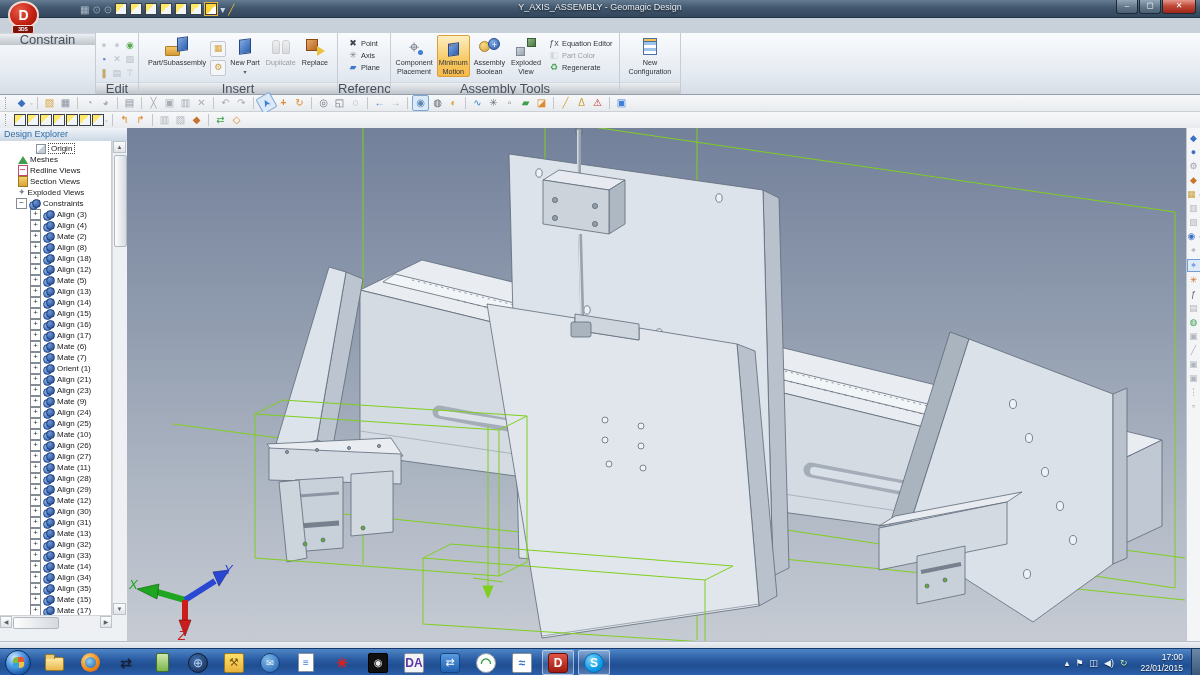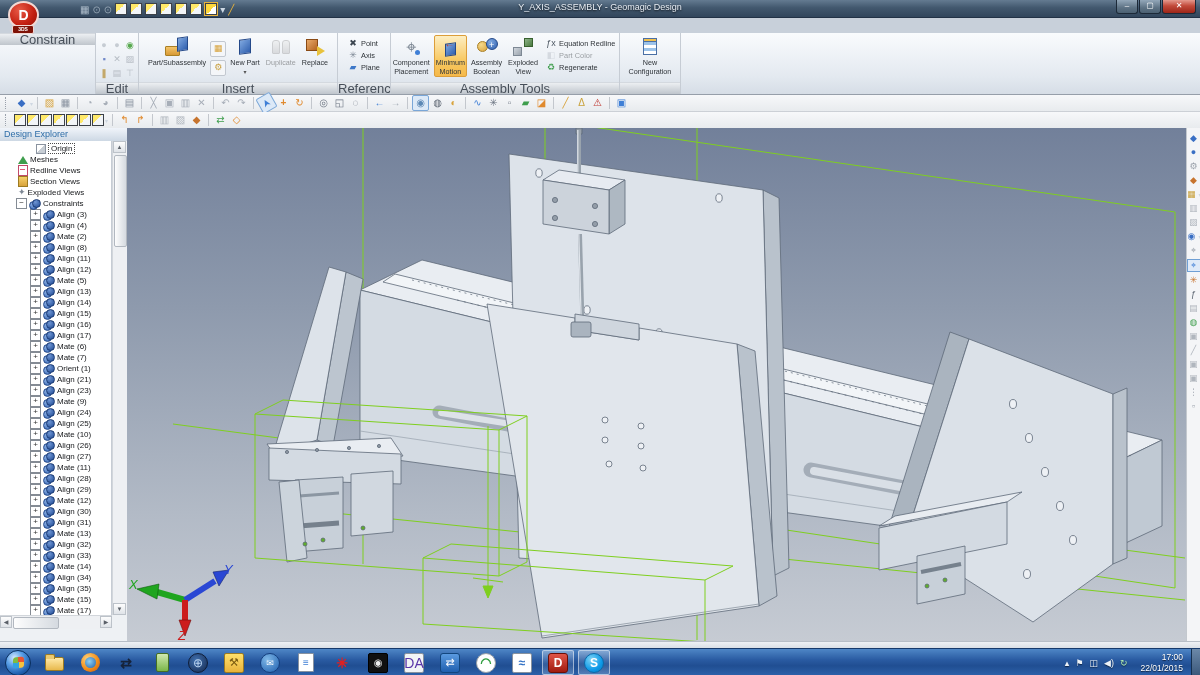--- a/index.html
+++ b/index.html
@@ -179,21 +179,21 @@
   .ta-phone{width:11px;height:17px;background:linear-gradient(#cfe8b0,#7ab648);border:1px solid #466f22;border-radius:2px;}
   .ta-globe{width:18px;height:18px;border-radius:50%;border:1px solid #0e1d38;color:#b9d2ee;font-size:12px;
     background:radial-gradient(circle at 40% 35%,#3f6fae,#15294e);}
   .ta-tool{width:18px;height:18px;background:linear-gradient(#ffe06a,#e8b33c);border:1px solid #9c7b22;
     border-radius:2px;color:#7a5a10;font-size:11px;}
   .ta-bird{width:18px;height:18px;border-radius:50%;color:#fff;font-size:9px;
     background:radial-gradient(circle at 35% 30%,#7fb8e8,#1f5fae);border:1px solid #143f7e;}
   .ta-doc{width:14px;height:17px;background:#fff;border:1px solid #8892a0;color:#3f7fd6;font-size:10px;border-radius:1px;}
   .ta-camera{width:18px;height:18px;background:#101010;border:1px solid #000;border-radius:2px;color:#eee;font-size:10px;}
   .ta-da{width:18px;height:18px;background:#f2f4f6;border:1px solid #88929e;border-radius:2px;
-    color:#5a35a8;font-weight:normal;font-size:14px;text-align:center;}
+    color:#5a35a8;font-weight:bold;font-size:12px;text-align:center;}
   .ta-tv{width:18px;height:18px;background:linear-gradient(#5a9ae0,#1f5fae);border:1px solid #12467e;
     border-radius:3px;color:#fff;font-size:11px;}
   .ta-swirl{width:18px;height:18px;background:#fff;border-radius:50%;border:1px solid #9aa0a6;
     color:#2f9e3f;font-weight:bold;font-size:13px;}
   .ta-oo{width:18px;height:18px;background:#fff;border:1px solid #88929e;border-radius:2px;
     color:#2f6fc4;font-weight:bold;font-size:12px;}
   .ta-gd{width:18px;height:18px;background:linear-gradient(#e05548,#a01b10);border:1px solid #6b0e06;
     border-radius:3px;color:#fff;font-weight:bold;font-size:12px;}
   .ta-skype{width:18px;height:18px;border-radius:50%;color:#fff;font-weight:bold;font-size:12px;
     background:radial-gradient(circle at 35% 30%,#7fd4f5,#0f9ae8 60%,#0779c0);border:1px solid #0a6aaa;}
@@ -316,21 +316,21 @@
             <span class="bi bi-boolean"></span>
             <span class="bl">Assembly Boolean</span>
           </div>
           <div class="rbtn" style="width: 42px;">
             <span class="bi bi-exploded"></span>
             <span class="bl">Exploded View</span>
           </div>
           <div class="refcol">
             <div class="refrow">
               <span class="rg" style="color: rgb(74, 85, 96);">ƒx</span>
-              <span>Equation Redline</span>
+              <span>Equation Editor</span>
             </div>
             <div class="refrow rdisabled">
               <span class="rg" style="color: rgb(183, 189, 197);">◧</span>
               <span>Part Color</span>
             </div>
             <div class="refrow">
               <span class="rg" style="color: rgb(63, 158, 77);">♻</span>
               <span>Regenerate</span>
             </div>
           </div>
@@ -472,21 +472,21 @@
             <span class="tlab">Mate (2)</span>
           </div>
           <div class="trow" style="padding-left: 30px;">
             <span class="exp">+</span>
             <span class="ti ti-balls"></span>
             <span class="tlab">Align (8)</span>
           </div>
           <div class="trow" style="padding-left: 30px;">
             <span class="exp">+</span>
             <span class="ti ti-balls"></span>
-            <span class="tlab">Align (11)</span>
+            <span class="tlab">Align (18)</span>
           </div>
           <div class="trow" style="padding-left: 30px;">
             <span class="exp">+</span>
             <span class="ti ti-balls"></span>
             <span class="tlab">Align (12)</span>
           </div>
           <div class="trow" style="padding-left: 30px;">
             <span class="exp">+</span>
             <span class="ti ti-balls"></span>
             <span class="tlab">Mate (5)</span>

